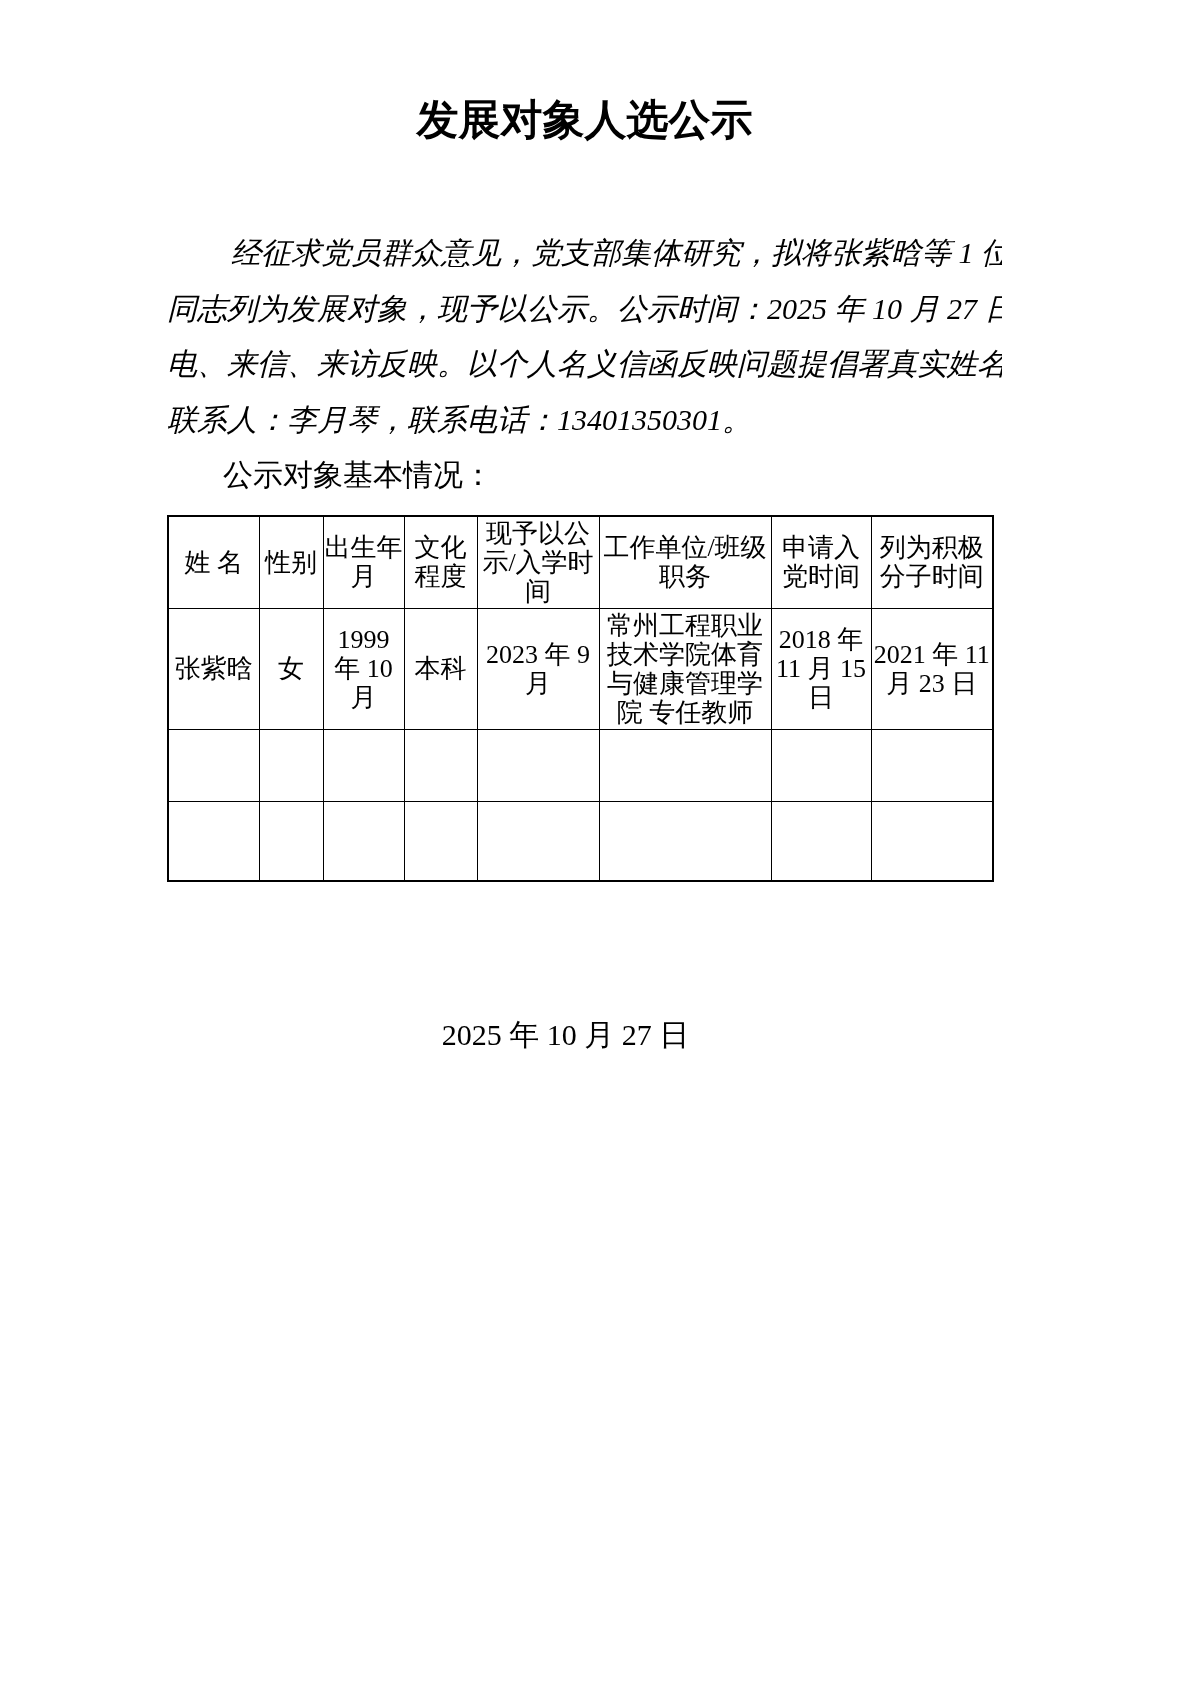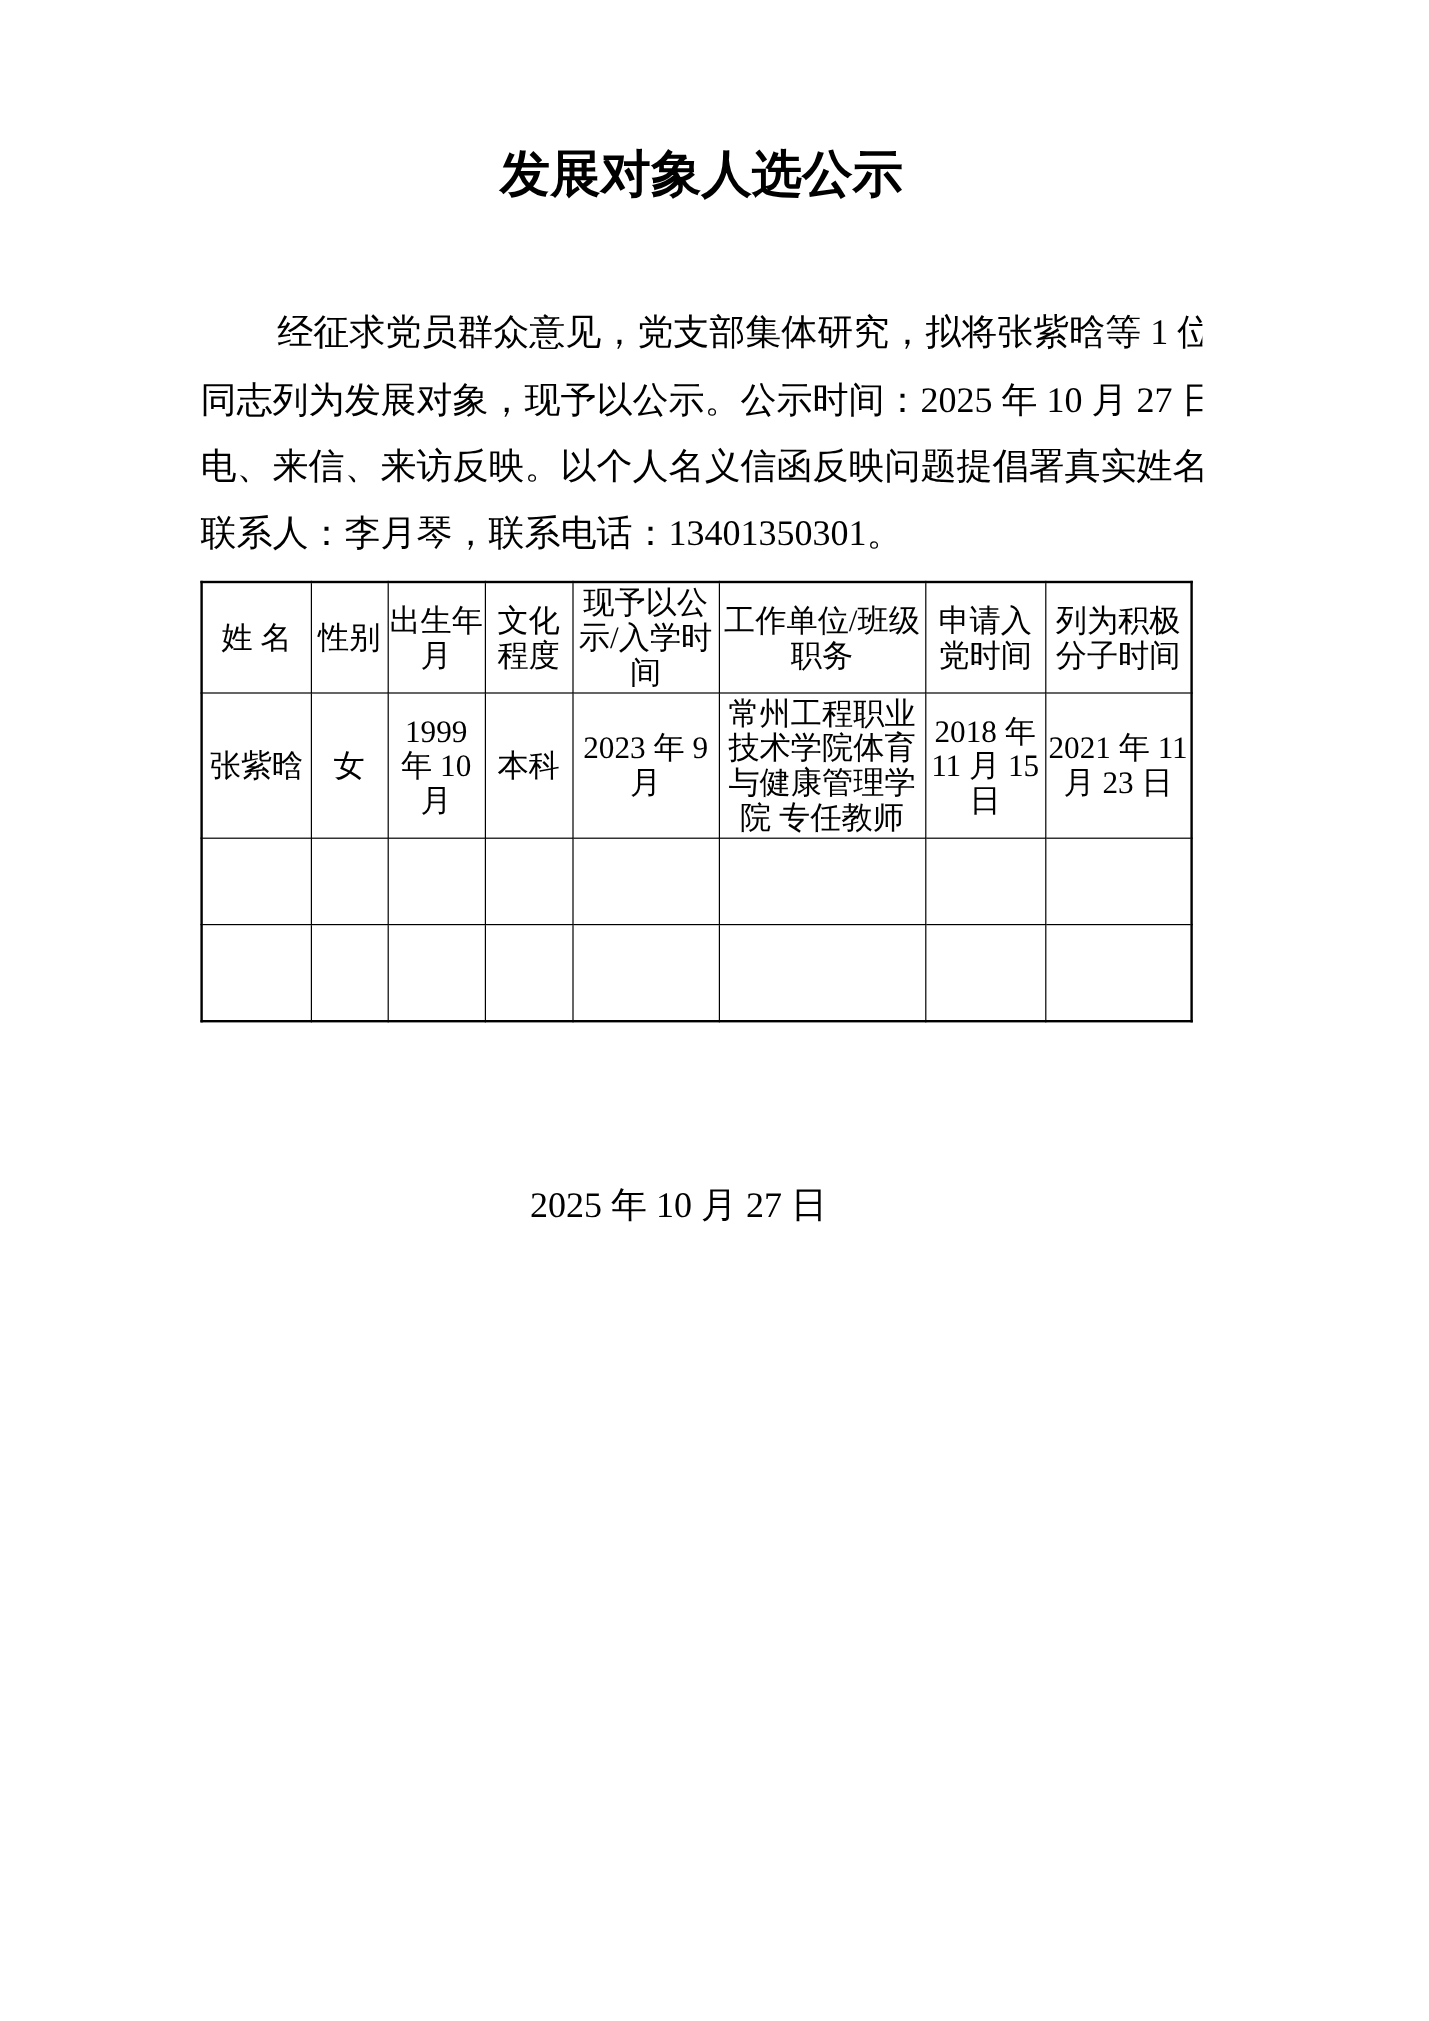--- a/index.html
+++ b/index.html
@@ -12,39 +12,40 @@
     color: #000000;
     font-family: "Liberation Serif", "DejaVu Serif", serif;
     overflow: hidden;
   }
   .content {
     padding-left: 167px;
     padding-right: 189px;
   }
   .doc-title {
     margin: 0;
-    padding-top: 116px;
+    padding-top: 91px;
     text-align: center;
     font-family: "Liberation Sans", "DejaVu Sans", sans-serif;
     font-weight: bold;
     font-size: 42px;
     line-height: 58px;
     color: #000;
   }
   .body-paragraph {
     margin-top: 76px;
     font-size: 30px;
     line-height: 55.5px;
   }
   .para-line {
     text-align: justify;
     text-align-last: justify;
     height: 55.5px;
     overflow: hidden;
     white-space: nowrap;
+    font-style: italic;
   }
   .para-line.first { text-indent: 64px; }
   .para-line.plain {
     text-align: left;
     text-align-last: auto;
   }
   .table-intro {
     height: 55.5px;
     line-height: 55.5px;
     font-size: 30px;
@@ -97,20 +98,21 @@
 
     <h1 class="doc-title">发展对象人选公示</h1>
 
     <div class="body-paragraph">
       <div class="para-line first">经征求党员群众意见，党支部集体研究，拟将张紫晗等 1 位</div>
       <div class="para-line">同志列为发展对象，现予以公示。公示时间：2025 年 10 月 27 日</div>
       <div class="para-line">电、来信、来访反映。以个人名义信函反映问题提倡署真实姓名。</div>
       <div class="para-line plain">联系人：李月琴，联系电话：13401350301。</div>
     </div>
 
+    <div class="table-intro">公示对象基本情况：</div>
 
     <table class="candidates">
       <colgroup>
         <col class="c1">
           <col class="c2">
           <col class="c3">
           <col class="c4">
         <col class="c5">
           <col class="c6">
           <col class="c7">

